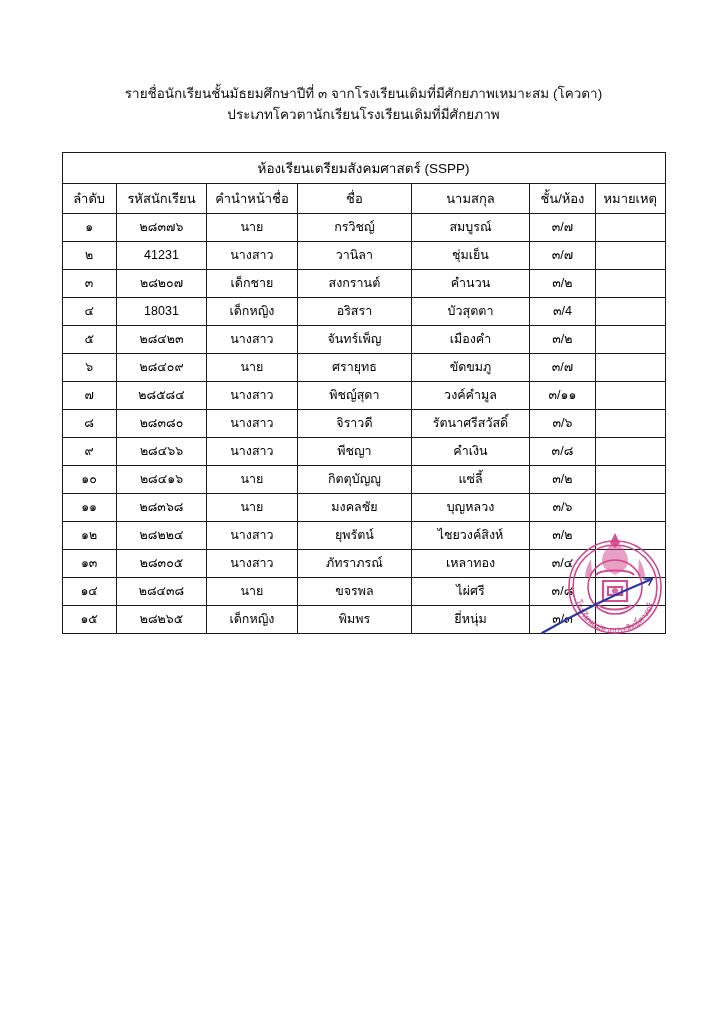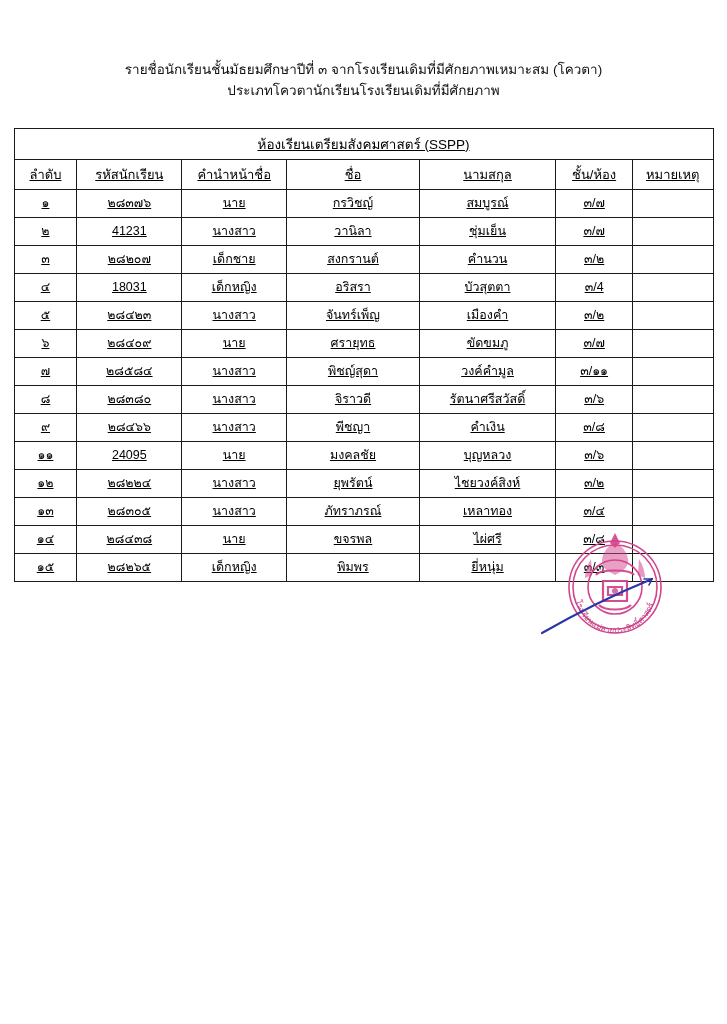--- a/index.html
+++ b/index.html
@@ -13,35 +13,34 @@
     font-family: "Liberation Sans", "DejaVu Sans", sans-serif;
     color: #000000;
     position: relative;
     overflow: hidden;
   }
   .page {
     position: relative;
     width: 727px;
     height: 1024px;
     box-sizing: border-box;
-    padding: 60px 0 0 0;
+    padding: 84px 0 0 0;
   }
   .header {
     text-align: center;
     line-height: 1.55;
     font-size: 13.5px;
     color: #111;
   }
   .header div {
     white-space: nowrap;
   }
   .table-wrap {
     margin: 26px auto 0 auto;
-    width: 700px;
-    text-decoration: underline;
+    width: 604px;
   }
   table.roster {
     border-collapse: collapse;
     width: 100%;
     font-size: 12.5px;
     table-layout: fixed;
   }
   table.roster td, table.roster th {
     border: 1px solid #1a1a1a;
     text-align: center;
@@ -199,22 +198,31 @@
         <tr>
           <td>๙</td>
           <td>๒๘๔๖๖</td>
           <td class="l-pad">นางสาว</td>
           <td class="l-pad">พีชญา</td>
           <td class="l-pad">คำเงิน</td>
           <td>๓/๘</td>
           <td></td>
         </tr>
         <tr>
+          <td>๑๐</td>
+          <td>๒๘๔๑๖</td>
+          <td class="l-pad">นาย</td>
+          <td class="l-pad">กิตตุบัญญู</td>
+          <td class="l-pad">แซ่ลี้</td>
+          <td>๓/๒</td>
+          <td></td>
+        </tr>
+        <tr>
           <td>๑๑</td>
-          <td>24095</td>
+          <td>๒๘๓๖๘</td>
           <td class="l-pad">นาย</td>
           <td class="l-pad">มงคลชัย</td>
           <td class="l-pad">บุญหลวง</td>
           <td>๓/๖</td>
           <td></td>
         </tr>
         <tr>
           <td>๑๒</td>
           <td>๒๘๒๒๔</td>
           <td class="l-pad">นางสาว</td>

